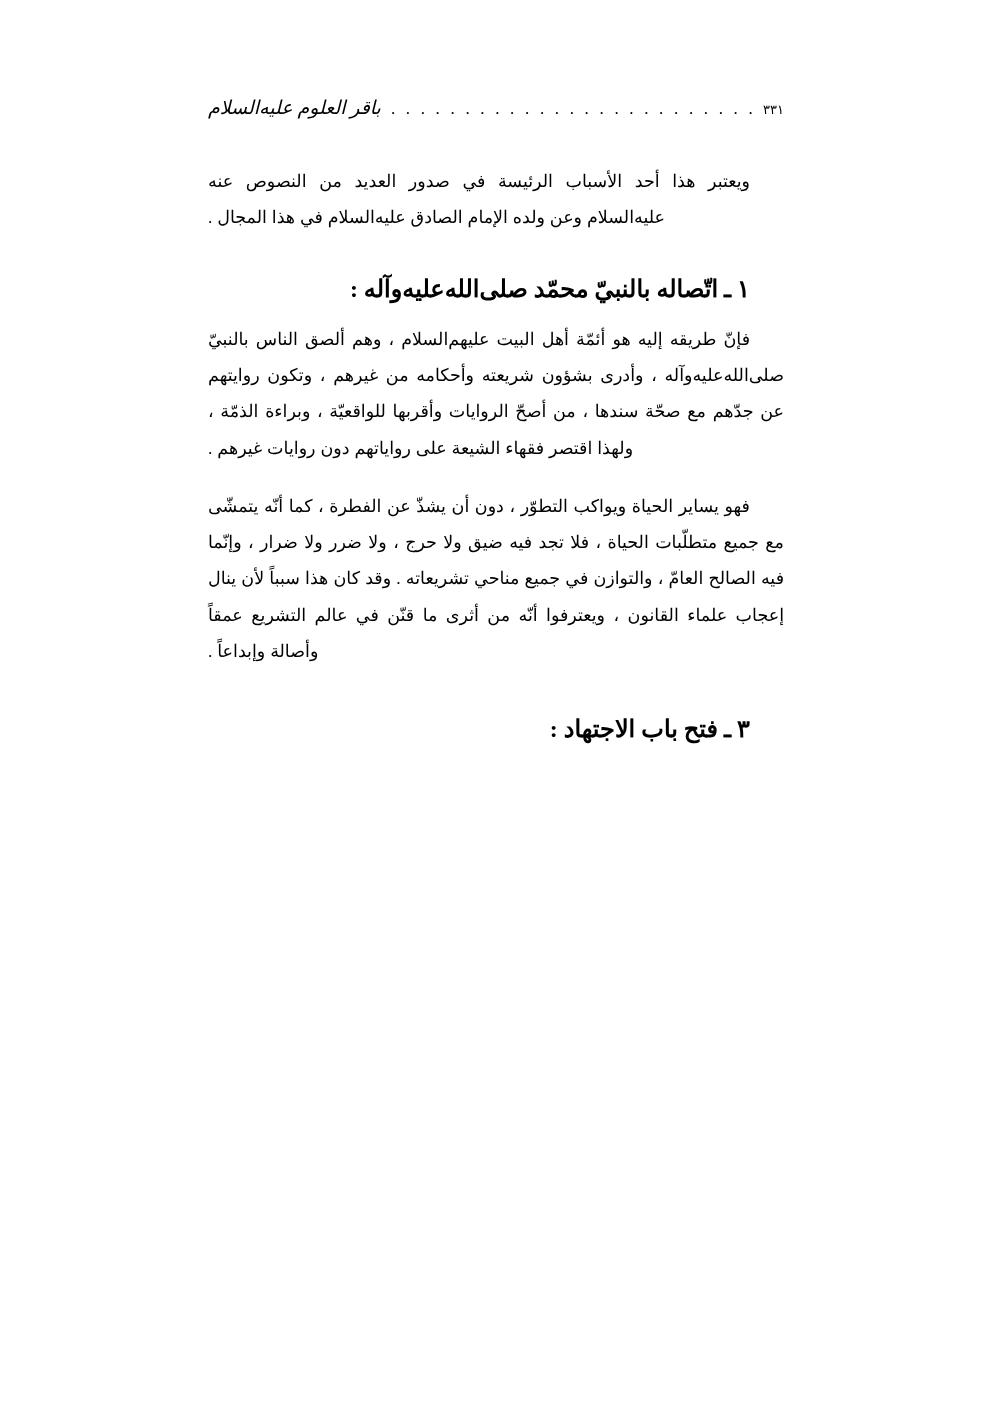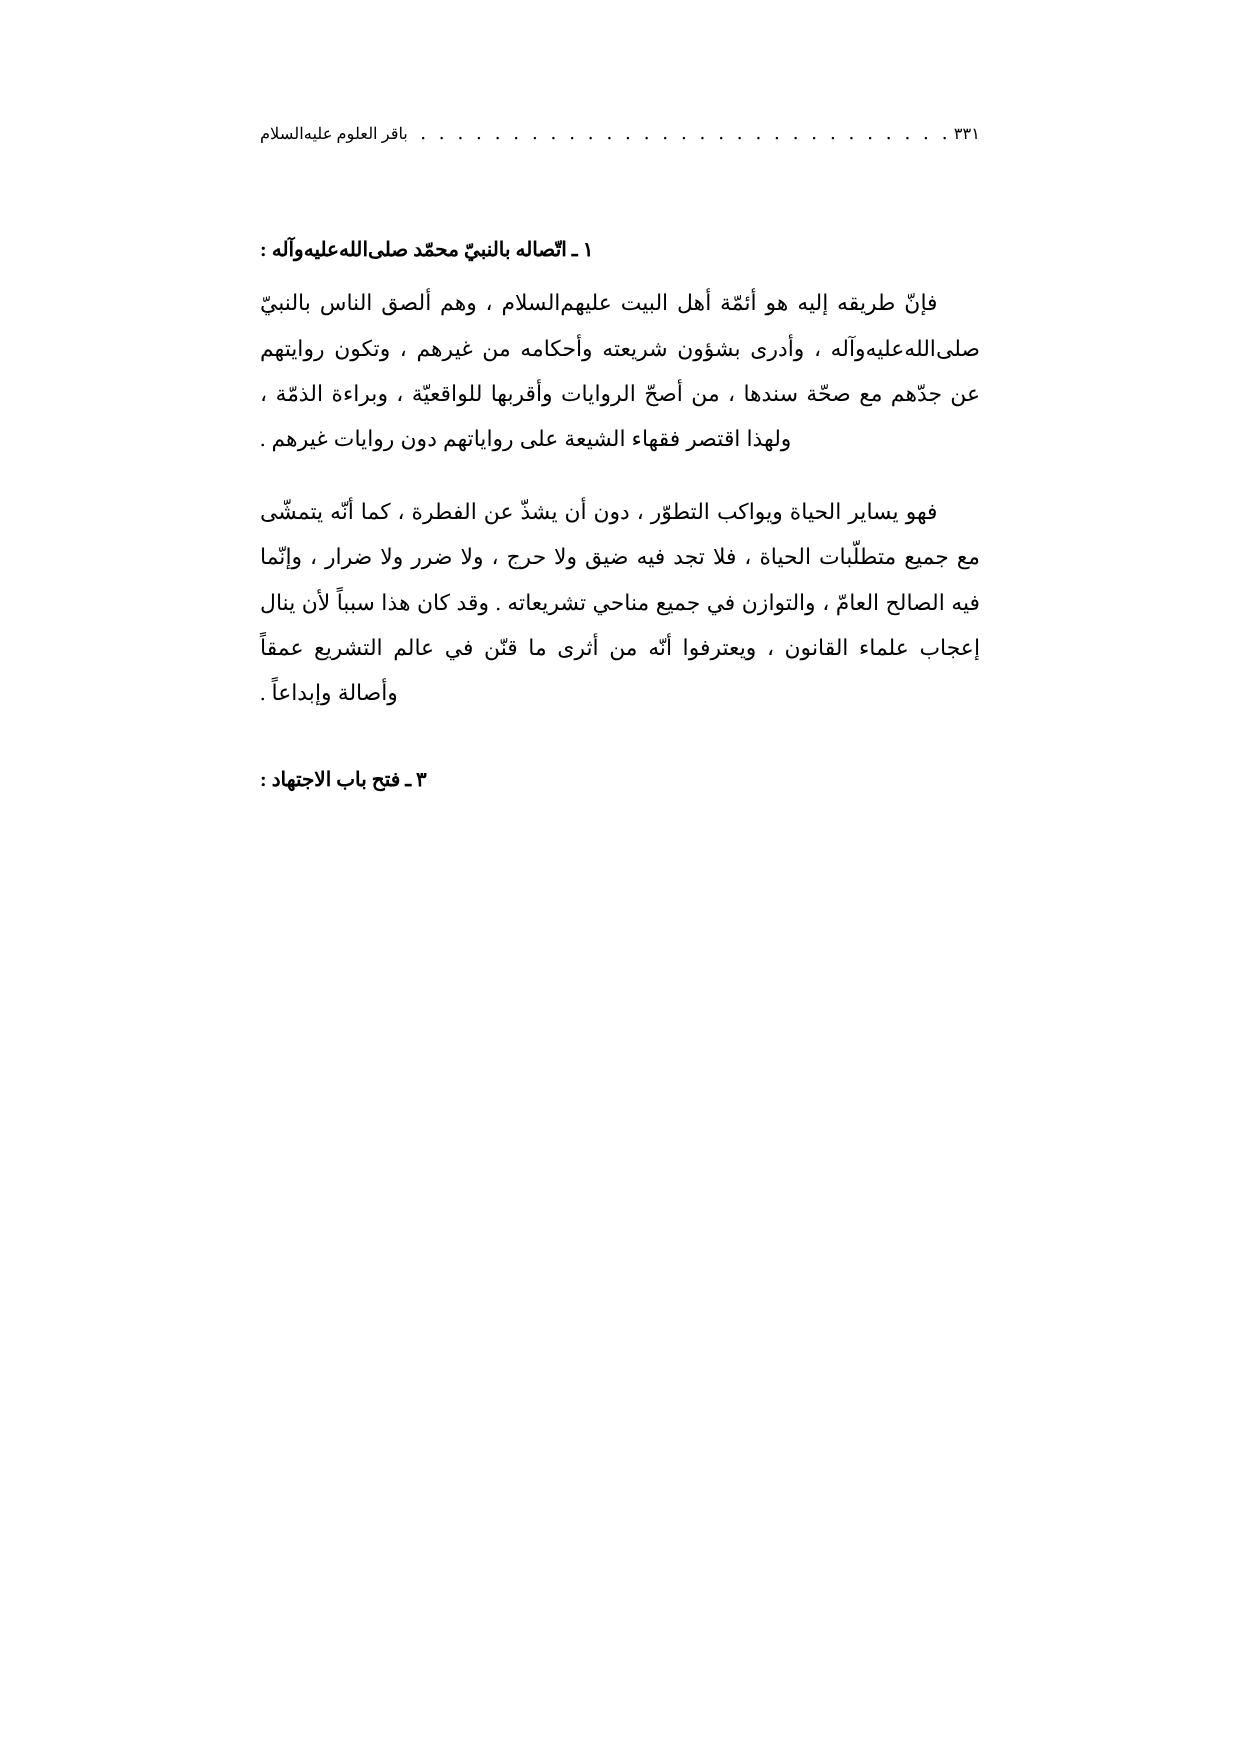--- a/index.html
+++ b/index.html
@@ -27,23 +27,24 @@
   
   .header {
     display: flex;
     flex-direction: row;
     align-items: baseline;
     width: 100%;
     direction: rtl;
     margin-bottom: 34px;
   }
   .header-title {
-    font-size: 13px;
+    font-size: 19px;
     white-space: nowrap;
     letter-spacing: 0.3px;
+    font-style: italic;
   }
   .header-dots {
     flex: 1 1 auto;
     overflow: hidden;
     white-space: nowrap;
     font-size: 17px;
     letter-spacing: 3.2px;
     padding: 0 10px;
     color: #000;
     text-align: center;
@@ -65,43 +66,44 @@
     direction: rtl;
     word-spacing: 0.5px;
   }
   .para.indent {
     text-indent: 34px;
   }
   .spacer-sm { height: 10px; }
   .spacer-md { height: 16px; }
 
   .heading {
-    font-size: 16px;
+    font-size: 24px;
     line-height: 1.9;
-    text-align: left;
+    text-align: right;
     direction: rtl;
     margin: 16px 0 8px 0;
     padding-right: 34px;
   }
 </style>
 </head>
 <body>
 
 <div class="page">
 
   <div class="header">
     <div class="header-page">٣٣١</div>
     <div class="header-dots">. . . . . . . . . . . . . . . . . . . . . . . . . . . . . . . . . . . . . . . .</div>
     <div class="header-title">باقر العلوم عليه‌السلام</div>
   </div>
 
   <div class="body">
 
     <div class="spacer-sm"></div>
 
+    <p class="para indent">ويعتبر هذا أحد الأسباب الرئيسة في صدور العديد من النصوص عنه عليه‌السلام وعن ولده الإمام الصادق عليه‌السلام في هذا المجال .</p>
     <div class="spacer-sm"></div>
 
 
     <h2 class="heading">١ ـ اتّصاله بالنبيّ محمّد صلى‌الله‌عليه‌وآله :</h2>
     <p class="para indent">فإنّ طريقه إليه هو أئمّة أهل البيت عليهم‌السلام ، وهم ألصق الناس بالنبيّ صلى‌الله‌عليه‌وآله ، وأدرى بشؤون شريعته وأحكامه من غيرهم ، وتكون روايتهم عن جدّهم مع صحّة سندها ، من أصحّ الروايات وأقربها للواقعيّة ، وبراءة الذمّة ، ولهذا اقتصر فقهاء الشيعة على رواياتهم دون روايات غيرهم .</p>
 
     <div class="spacer-md"></div>
 
     <p class="para indent">فهو يساير الحياة ويواكب التطوّر ، دون أن يشذّ عن الفطرة ، كما أنّه يتمشّى مع جميع متطلّبات الحياة ، فلا تجد فيه ضيق ولا حرج ، ولا ضرر ولا ضرار ، وإنّما فيه الصالح العامّ ، والتوازن في جميع مناحي تشريعاته . وقد كان هذا سبباً لأن ينال إعجاب علماء القانون ، ويعترفوا أنّه من أثرى ما قنّن في عالم التشريع عمقاً وأصالة وإبداعاً .</p>
 

